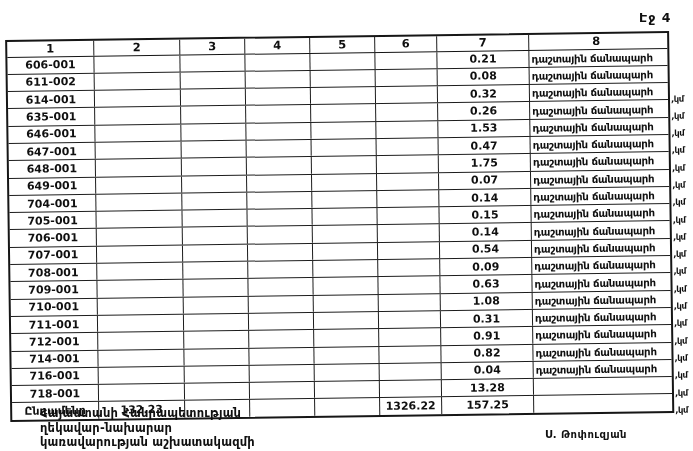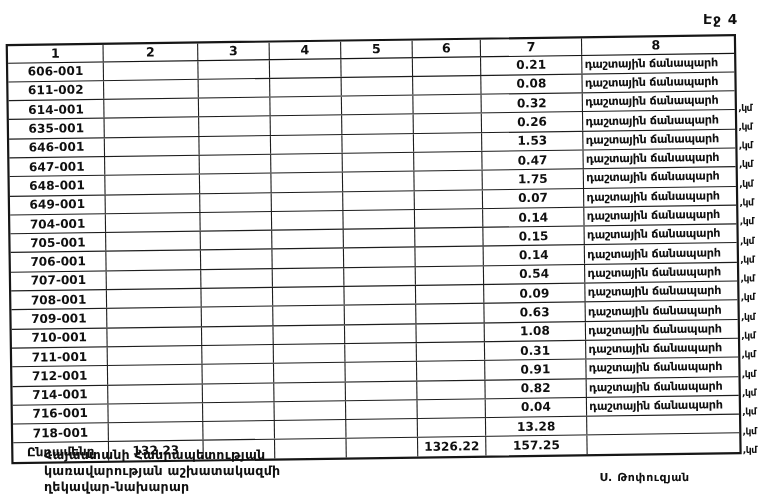--- a/index.html
+++ b/index.html
@@ -372,17 +372,17 @@
     <div class="c"></div>
     <div class="c"></div>
     <div class="c">1326.22</div>
     <div class="c">157.25</div>
     <div class="c"></div>
   </div>
 </div>
 
 <div class="footer-left">
   <div>Հայաստանի Հանրապետության</div>
+  <div>ղեկավար-նախարար</div>
   <div>կառավարության աշխատակազմի</div>
-  <div>ղեկավար-նախարար</div>
 </div>
 
 <div class="signature">Ս. Թոփուզյան</div>
 
 </body></html>

